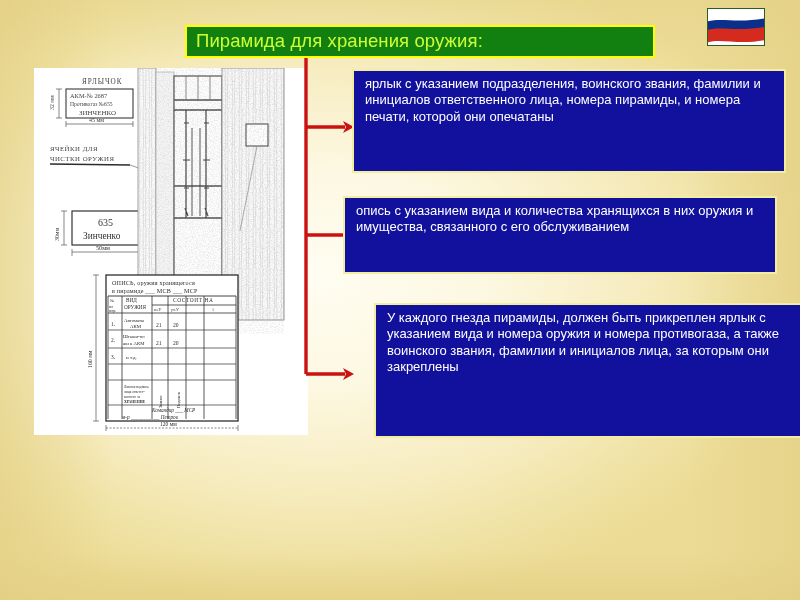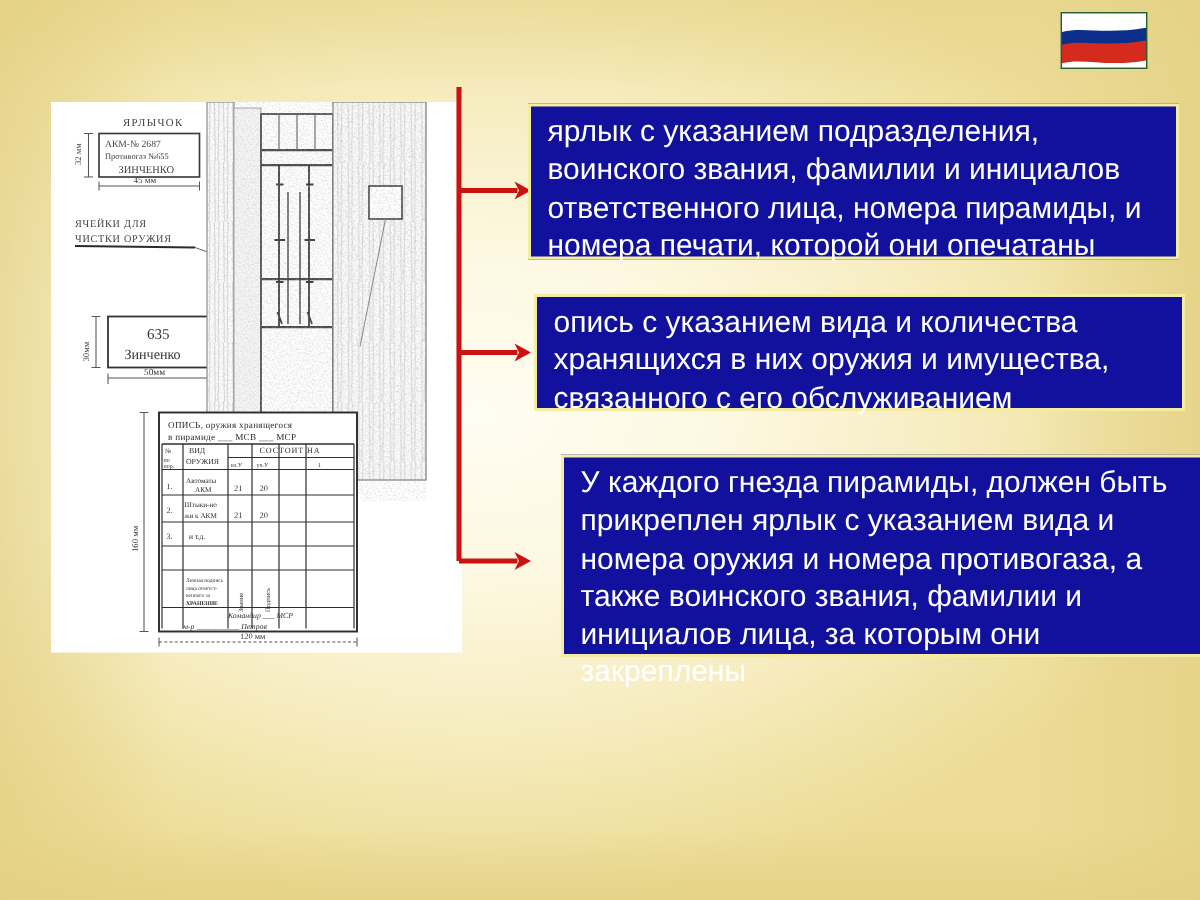--- a/index.html
+++ b/index.html
@@ -96,36 +96,39 @@
     z-index: 5;
     pointer-events: none;
   }
 
   
   .callout {
     position: absolute;
     background: #11119e;
     border: 2px solid #f2eda0;
     color: #ffffff;
-    font-size: 20px;
+    font-size: 13px;
     line-height: 1.265;
     padding: 5px 9px 6px 11px;
     z-index: 6;
   }
   .callout p { margin: 0; white-space: pre-line; }
 
   #callout-1 { left: 352px; top: 69px;  width: 434px; height: 104px; }
-  #callout-2 { left: 356px; top: 196px; width: 434px; height: 78px;  }
+  #callout-2 { left: 343px; top: 196px; width: 434px; height: 78px;  }
   #callout-3 { left: 352px; top: 303px; width: 434px; height: 135px; margin-left: 22px; }
 </style>
 </head>
 <body>
 
 <div id="slide">
 
+  <div id="title-bar">
+    <span class="title-text">Пирамида для хранения оружия:</span>
+  </div>
 
   <div id="flag">
     <svg viewBox="0 0 58 38" preserveAspectRatio="none" aria-hidden="true">
       <rect x="0" y="0" width="58" height="38" fill="#ffffff"></rect>
       <path d="M0,4 C14,0 30,6 58,1 L58,14 C32,19 14,12 0,16 Z" fill="#ffffff"></path>
       <path d="M0,13 C14,9 30,15 58,10 L58,22 C32,27 14,20 0,25 Z" fill="#0b2f8a"></path>
       <path d="M0,22 C14,18 30,24 58,19 L58,33 C32,38 14,31 0,35 Z" fill="#d52b1e"></path>
     </svg>
   </div>
 

